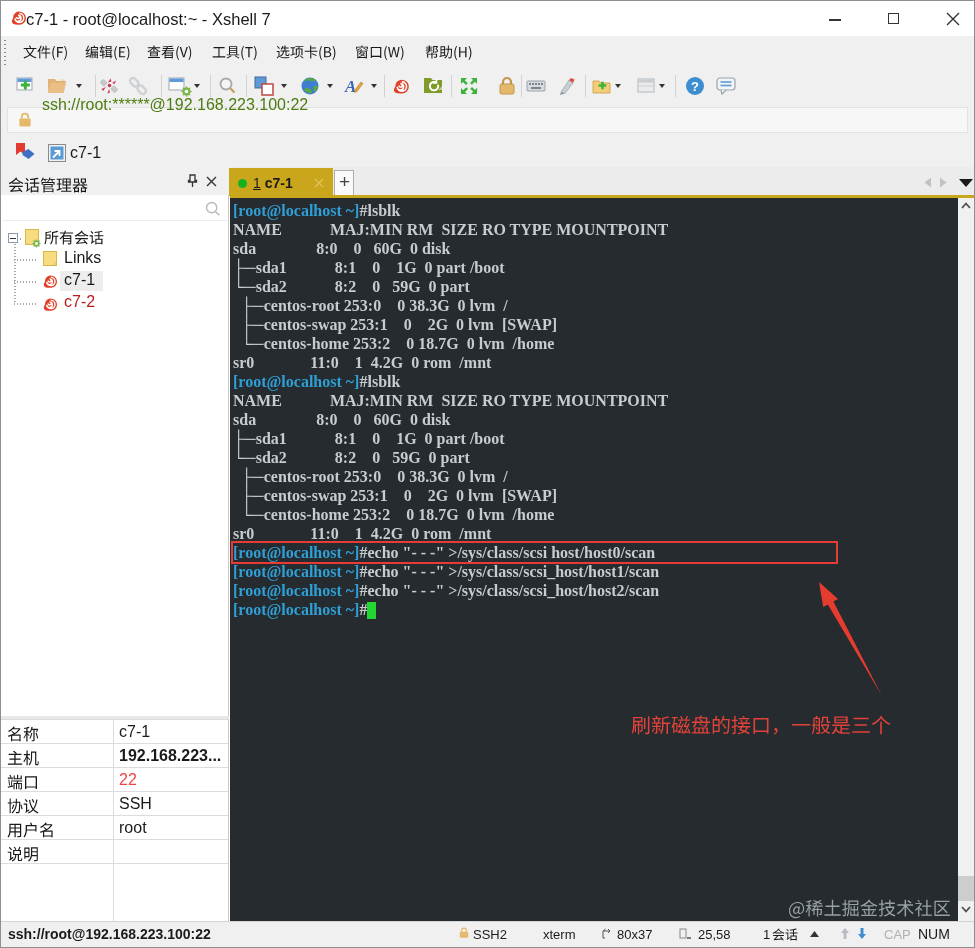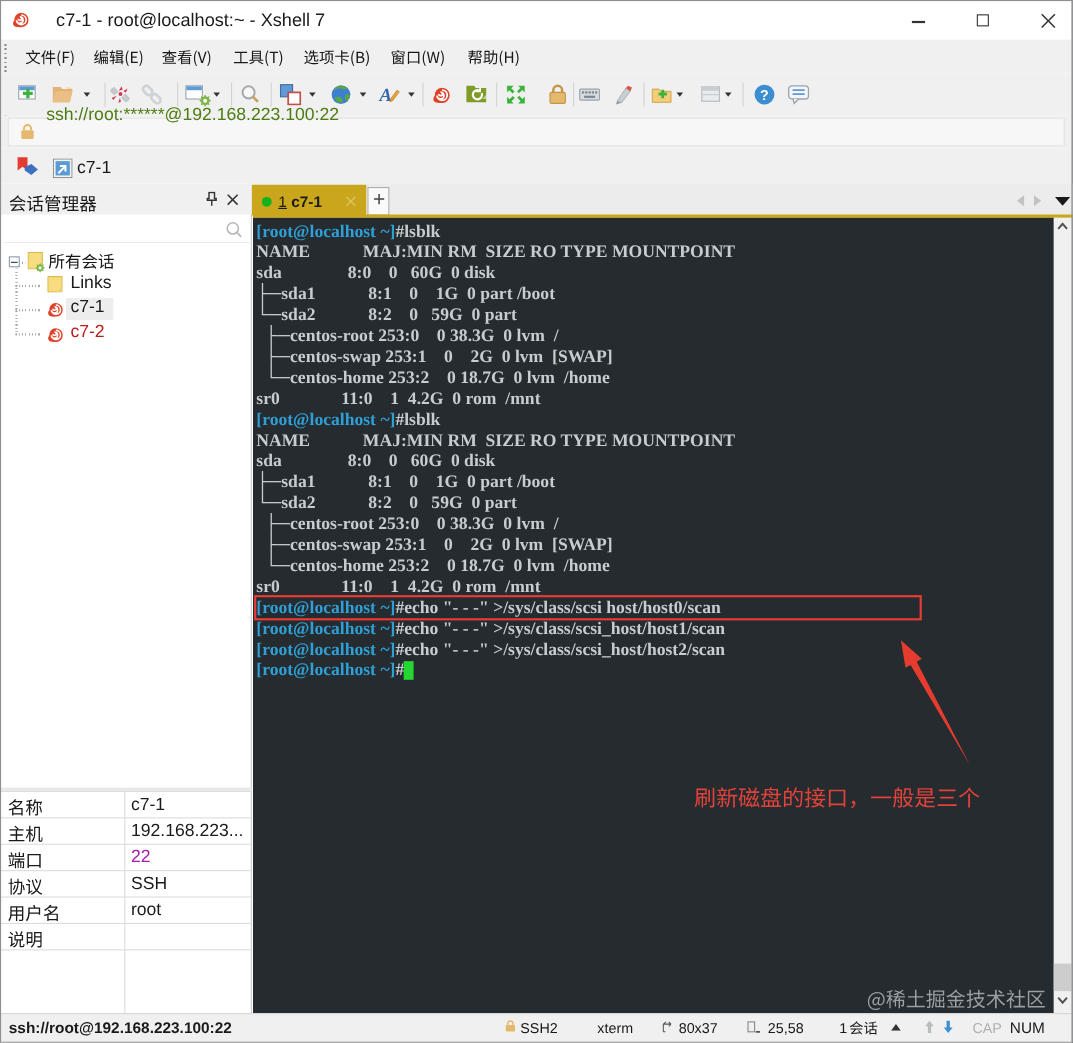--- a/index.html
+++ b/index.html
@@ -21,21 +21,21 @@
 #pre .p{color:#2f9fd6}
 .sep{position:absolute;width:1px;height:22px;background:#d2d2d2;top:75px}
 .dd{position:absolute;width:0;height:0;border-left:3.5px solid transparent;border-right:3.5px solid transparent;border-top:4px solid #333;top:84px}
 </style></head><body>
 <div id="frame"></div>
 <div id="titlebar"></div>
 <svg style="position:absolute;left:10px;top:9px" width="18" height="18" viewBox="0 0 18 18">
     <path d="M3.0 14.8 Q1.2 13 2.0 11.2 L3.2 9.0 Q2.9 7.0 4.3 5.0 A6.6 6.6 0 0 1 15.9 9 A6.4 6.4 0 0 1 9.3 15.7 Q5.4 15.9 3.0 14.8 Z" fill="#e04129"></path>
     <path d="M9.3 4.6 a4.4 4.4 0 1 1 -4.3 4.8 a3.0 3.0 0 1 0 3.0 -3.1 a1.6 1.6 0 1 1 -1.5 1.7" stroke="#fff" stroke-width="1.5" fill="none"></path>
   </svg>
-<div style="position:absolute;left:51px;top:10px;font-size:16.5px;color:#1a1a1a;white-space:pre;">c7-1 - root@localhost:~ - Xshell 7</div>
+<div style="position:absolute;left:26px;top:10px;font-size:16.5px;color:#1a1a1a;white-space:pre;">c7-1 - root@localhost:~ - Xshell 7</div>
 <div class="abs" style="left:829px;top:19px;width:12px;height:1.5px;background:#333"></div>
 <div class="abs" style="left:888px;top:13px;width:11px;height:11px;border:1.4px solid #333"></div>
 <svg class="abs" style="left:946px;top:12px" width="14" height="14" viewBox="0 0 14 14">
     <path d="M1 1 L13 13 M13 1 L1 13" stroke="#333" stroke-width="1.4"></path>
   </svg>
 <div id="menubar"></div>
 <svg style="position:absolute;left:23px;top:45.2px" width="47" height="20" viewBox="0 0 47 20">
     <path d="M5.9 0.8C6.3 1.5 6.8 2.4 7.0 3.0L8.1 2.6C7.9 2.0 7.4 1.1 7.0 0.5ZM0.7 3.0V4.1H2.9C3.7 6.2 4.8 8.0 6.3 9.5C4.7 10.8 2.8 11.8 0.5 12.4C0.7 12.7 1.1 13.2 1.2 13.4C3.5 12.7 5.4 11.6 7.0 10.3C8.6 11.7 10.5 12.7 12.8 13.3C13.0 13.0 13.3 12.6 13.5 12.4C11.3 11.8 9.4 10.8 7.8 9.5C9.3 8.1 10.3 6.3 11.1 4.1H13.4V3.0ZM7.1 8.8C5.7 7.4 4.7 5.9 4.0 4.1H10.0C9.3 6.0 8.3 7.5 7.1 8.8Z M18.4 7.5V8.6H22.5V13.4H23.5V8.6H27.3V7.5H23.5V4.5H26.7V3.4H23.5V0.7H22.5V3.4H20.6C20.8 2.8 20.9 2.1 21.1 1.5L20.0 1.3C19.7 3.1 19.1 4.9 18.3 6.1C18.6 6.2 19.0 6.4 19.2 6.6C19.6 6.0 19.9 5.3 20.2 4.5H22.5V7.5ZM17.8 0.6C17.0 2.7 15.8 4.8 14.4 6.2C14.6 6.4 14.9 7.0 15.1 7.2C15.5 6.8 15.9 6.2 16.3 5.6V13.4H17.3V4.0C17.9 3.0 18.4 1.9 18.7 0.9Z M31.3 15.1 32.1 14.7C30.9 12.7 30.4 10.3 30.4 8.0C30.4 5.6 30.9 3.2 32.1 1.2L31.3 0.9C30.1 3.0 29.3 5.2 29.3 8.0C29.3 10.7 30.1 13.0 31.3 15.1Z M34.1 12.3H35.4V7.7H39.4V6.6H35.4V3.2H40.1V2.1H34.1Z M41.8 15.1C43.1 13.0 43.9 10.7 43.9 8.0C43.9 5.2 43.1 3.0 41.8 0.9L41.0 1.2C42.3 3.2 42.9 5.6 42.9 8.0C42.9 10.3 42.3 12.7 41.0 14.7Z" fill="#1a1a1a"></path>
   </svg>
 <svg style="position:absolute;left:85px;top:45.2px" width="47" height="20" viewBox="0 0 47 20">
@@ -264,26 +264,26 @@
 <div class="abs" style="left:1px;top:716px;width:228px;height:3px;background:#e8e8e8"></div>
 <div class="abs" style="left:1px;top:719px;width:227px;height:24px;border-top:1px solid #dcdcdc"></div>
 <svg style="position:absolute;left:7px;top:726.2px" width="34" height="22" viewBox="0 0 34 22">
     <path d="M4.2 5.6C5.0 6.2 6.0 6.9 6.7 7.6C4.8 8.6 2.7 9.3 0.8 9.7C1.0 10.0 1.3 10.5 1.4 10.8C2.3 10.6 3.2 10.4 4.0 10.0V15.3H5.2V14.5H12.4V15.3H13.6V8.6H7.2C9.9 7.2 12.2 5.2 13.5 2.7L12.7 2.2L12.5 2.2H6.8C7.2 1.8 7.6 1.3 7.9 0.9L6.5 0.6C5.6 2.1 3.7 3.9 1.1 5.1C1.4 5.3 1.8 5.8 2.0 6.1C3.5 5.3 4.7 4.3 5.8 3.3H11.7C10.8 4.8 9.4 6.0 7.8 7.0C7.0 6.3 6.0 5.5 5.1 4.9ZM12.4 13.4H5.2V9.7H12.4Z M24.2 6.9C23.8 8.9 23.2 10.9 22.3 12.2C22.5 12.3 23.0 12.6 23.2 12.8C24.2 11.4 24.9 9.3 25.3 7.1ZM28.5 7.0C29.2 8.8 29.9 11.1 30.1 12.6L31.2 12.3C31.0 10.8 30.3 8.5 29.6 6.7ZM24.5 0.7C24.1 2.7 23.5 4.8 22.5 6.1V5.2H20.5V2.4C21.2 2.2 22.0 2.0 22.5 1.7L21.8 0.8C20.7 1.3 18.7 1.8 17.0 2.0C17.1 2.3 17.3 2.7 17.3 3.0C18.0 2.9 18.7 2.8 19.3 2.6V5.2H16.9V6.4H19.2C18.6 8.2 17.5 10.3 16.5 11.4C16.7 11.7 17.0 12.1 17.1 12.4C17.9 11.5 18.7 9.9 19.3 8.3V15.4H20.5V8.2C21.0 8.9 21.6 9.8 21.8 10.2L22.5 9.3C22.2 8.9 20.9 7.4 20.5 7.0V6.4H22.4L22.3 6.4C22.6 6.6 23.1 6.9 23.3 7.1C23.9 6.2 24.4 5.1 24.8 3.9H26.4V13.9C26.4 14.1 26.4 14.2 26.2 14.2C26.0 14.2 25.3 14.2 24.5 14.2C24.7 14.5 24.9 15.0 24.9 15.3C25.9 15.3 26.6 15.3 27.1 15.1C27.5 14.9 27.6 14.6 27.6 13.9V3.9H29.8C29.6 4.5 29.2 5.1 29.0 5.7L30.0 5.9C30.5 5.0 30.9 3.9 31.3 2.9L30.5 2.7L30.4 2.8H25.2C25.4 2.2 25.5 1.5 25.7 0.9Z" fill="#1a1a1a"></path>
   </svg>
 <div style="position:absolute;left:119px;top:723px;font-size:16px;color:#1a1a1a;white-space:pre;">c7-1</div>
 <div class="abs" style="left:1px;top:743px;width:227px;height:24px;border-top:1px solid #dcdcdc"></div>
 <svg style="position:absolute;left:7px;top:750.2px" width="34" height="22" viewBox="0 0 34 22">
     <path d="M6.0 1.4C7.0 2.1 8.1 3.1 8.7 3.8H1.6V5.0H7.3V8.5H2.4V9.7H7.3V13.6H0.9V14.8H15.2V13.6H8.6V9.7H13.7V8.5H8.6V5.0H14.4V3.8H9.2L9.9 3.3C9.3 2.5 8.0 1.4 7.0 0.7Z M24.0 1.6V6.7C24.0 9.2 23.7 12.4 21.6 14.6C21.9 14.7 22.3 15.1 22.5 15.4C24.8 13.0 25.1 9.4 25.1 6.7V2.7H28.1V13.0C28.1 14.4 28.2 14.7 28.5 14.9C28.8 15.1 29.1 15.2 29.4 15.2C29.6 15.2 30.0 15.2 30.2 15.2C30.6 15.2 30.9 15.1 31.1 15.0C31.3 14.8 31.5 14.5 31.5 14.1C31.6 13.7 31.7 12.5 31.7 11.6C31.4 11.5 31.0 11.3 30.8 11.1C30.7 12.1 30.7 13.0 30.7 13.4C30.7 13.7 30.6 13.9 30.5 14.0C30.4 14.0 30.3 14.1 30.2 14.1C30.0 14.1 29.8 14.1 29.7 14.1C29.6 14.1 29.5 14.0 29.4 14.0C29.4 13.9 29.3 13.6 29.3 13.1V1.6ZM19.5 0.6V4.1H16.8V5.2H19.3C18.8 7.4 17.6 9.9 16.4 11.3C16.6 11.6 16.9 12.0 17.1 12.4C18.0 11.3 18.8 9.5 19.5 7.6V15.3H20.7V8.0C21.3 8.8 22.0 9.8 22.4 10.3L23.1 9.3C22.7 8.9 21.2 7.2 20.7 6.7V5.2H23.0V4.1H20.7V0.6Z" fill="#1a1a1a"></path>
   </svg>
-<div style="position:absolute;left:119px;top:747px;font-size:16px;color:#1a1a1a;white-space:pre;">192.168.223...</div>
+<div style="position:absolute;left:119px;top:747px;font-size:16px;color:#1a1a1a;white-space:pre;font-weight:bold;">192.168.223...</div>
 <div class="abs" style="left:1px;top:767px;width:227px;height:24px;border-top:1px solid #dcdcdc"></div>
 <svg style="position:absolute;left:7px;top:774.2px" width="34" height="22" viewBox="0 0 34 22">
     <path d="M0.8 3.6V4.8H6.2V3.6ZM1.3 5.7C1.7 7.5 2.0 9.9 2.0 11.4L3.0 11.3C2.9 9.7 2.6 7.4 2.2 5.5ZM2.4 1.1C2.8 1.9 3.3 2.9 3.5 3.5L4.5 3.1C4.3 2.5 3.9 1.5 3.4 0.8ZM6.5 9.0V15.3H7.6V10.0H9.0V15.2H10.0V10.0H11.4V15.2H12.4V10.0H13.9V14.2C13.9 14.4 13.8 14.4 13.7 14.4C13.6 14.4 13.2 14.4 12.7 14.4C12.8 14.7 13.0 15.1 13.1 15.4C13.8 15.4 14.2 15.4 14.5 15.2C14.9 15.0 14.9 14.8 14.9 14.3V9.0H10.8L11.3 7.5H15.3V6.4H6.0V7.5H9.9C9.8 8.0 9.7 8.5 9.6 9.0ZM6.7 1.4V5.2H14.8V1.4H13.6V4.2H11.2V0.7H10.0V4.2H7.8V1.4ZM4.6 5.4C4.4 7.3 4.1 10.1 3.7 11.9C2.6 12.2 1.5 12.4 0.7 12.6L1.0 13.8C2.5 13.4 4.4 12.9 6.3 12.4L6.2 11.3L4.6 11.7C5.0 10.0 5.4 7.5 5.7 5.6Z M18.0 2.3V15.0H19.3V13.6H28.7V14.9H30.0V2.3ZM19.3 12.4V3.5H28.7V12.4Z" fill="#1a1a1a"></path>
   </svg>
-<div style="position:absolute;left:119px;top:771px;font-size:16px;color:#a21caf;white-space:pre;">22</div>
+<div style="position:absolute;left:119px;top:771px;font-size:16px;color:#ef4444;white-space:pre;">22</div>
 <div class="abs" style="left:1px;top:791px;width:227px;height:24px;border-top:1px solid #dcdcdc"></div>
 <svg style="position:absolute;left:7px;top:798.2px" width="34" height="22" viewBox="0 0 34 22">
     <path d="M6.2 6.5C5.9 8.0 5.4 9.5 4.7 10.6C4.9 10.7 5.4 11.0 5.6 11.2C6.3 10.1 6.9 8.4 7.3 6.7ZM13.4 6.8C13.9 8.2 14.3 10.2 14.4 11.3L15.6 11.0C15.4 9.9 14.9 8.0 14.4 6.5ZM2.6 0.6V4.4H0.8V5.5H2.6V15.3H3.7V5.5H5.4V4.4H3.7V0.6ZM8.8 0.8V3.6V3.7H5.9V4.8H8.8C8.7 7.9 8.0 11.7 4.5 14.6C4.8 14.8 5.2 15.1 5.4 15.4C9.1 12.3 9.8 8.2 9.9 4.8H12.1C12.0 11.1 11.8 13.3 11.4 13.8C11.2 14.0 11.1 14.1 10.8 14.1C10.4 14.1 9.6 14.1 8.7 14.0C8.9 14.3 9.0 14.8 9.0 15.2C9.9 15.2 10.8 15.2 11.2 15.2C11.8 15.1 12.1 15.0 12.4 14.5C13.0 13.8 13.1 11.4 13.3 4.3C13.3 4.1 13.3 3.7 13.3 3.7H9.9V3.6V0.8Z M24.7 1.4C25.3 2.5 26.0 3.9 26.2 4.8L27.3 4.3C27.1 3.4 26.4 2.0 25.7 1.0ZM17.8 1.7C18.5 2.5 19.4 3.6 19.8 4.2L20.7 3.5C20.3 2.8 19.4 1.8 18.7 1.1ZM29.3 1.6C28.8 5.0 28.0 8.0 26.2 10.4C24.6 8.1 23.6 5.2 23.1 1.8L21.9 2.0C22.6 5.8 23.7 9.0 25.4 11.4C24.3 12.6 22.8 13.7 21.0 14.5C21.2 14.7 21.5 15.2 21.7 15.5C23.6 14.6 25.0 13.6 26.2 12.3C27.4 13.6 28.9 14.7 30.8 15.4C30.9 15.1 31.3 14.6 31.6 14.4C29.7 13.7 28.2 12.7 27.0 11.3C28.9 8.7 29.9 5.5 30.5 1.8ZM16.7 5.6V6.8H19.0V12.5C19.0 13.3 18.6 13.8 18.3 14.1C18.5 14.3 18.9 14.7 19.0 14.9C19.2 14.6 19.7 14.3 22.5 12.3C22.4 12.1 22.2 11.6 22.1 11.3L20.2 12.6V5.6Z" fill="#1a1a1a"></path>
   </svg>
 <div style="position:absolute;left:119px;top:795px;font-size:16px;color:#1a1a1a;white-space:pre;">SSH</div>
 <div class="abs" style="left:1px;top:815px;width:227px;height:24px;border-top:1px solid #dcdcdc"></div>
 <svg style="position:absolute;left:7px;top:822.2px" width="50" height="22" viewBox="0 0 50 22">
     <path d="M2.4 1.8V7.6C2.4 9.8 2.3 12.7 0.5 14.7C0.8 14.8 1.3 15.2 1.4 15.4C2.7 14.1 3.2 12.2 3.5 10.4H7.5V15.2H8.7V10.4H13.0V13.7C13.0 14.0 12.9 14.1 12.6 14.1C12.3 14.1 11.2 14.2 10.1 14.1C10.2 14.4 10.4 15.0 10.5 15.3C12.0 15.3 12.9 15.3 13.5 15.1C14.0 14.9 14.2 14.5 14.2 13.7V1.8ZM3.6 2.9H7.5V5.5H3.6ZM13.0 2.9V5.5H8.7V2.9ZM3.6 6.6H7.5V9.3H3.6C3.6 8.7 3.6 8.1 3.6 7.6ZM13.0 6.6V9.3H8.7V6.6Z M20.0 4.2H28.3V7.5H19.9L20.0 6.6ZM23.1 0.9C23.4 1.6 23.7 2.5 23.9 3.1H18.7V6.6C18.7 9.0 18.5 12.4 16.5 14.7C16.8 14.9 17.4 15.2 17.6 15.5C19.2 13.5 19.7 10.9 19.9 8.6H28.3V9.6H29.5V3.1H24.4L25.2 2.9C25.0 2.3 24.6 1.3 24.2 0.6Z M36.2 5.6C37.0 6.2 38.0 6.9 38.7 7.6C36.8 8.6 34.7 9.3 32.8 9.7C33.0 10.0 33.3 10.5 33.4 10.8C34.3 10.6 35.2 10.4 36.0 10.0V15.3H37.2V14.5H44.4V15.3H45.6V8.6H39.2C41.9 7.2 44.2 5.2 45.5 2.7L44.7 2.2L44.5 2.2H38.8C39.2 1.8 39.6 1.3 39.9 0.9L38.5 0.6C37.6 2.1 35.7 3.9 33.1 5.1C33.4 5.3 33.8 5.8 34.0 6.1C35.5 5.3 36.7 4.3 37.8 3.3H43.7C42.8 4.8 41.4 6.0 39.8 7.0C39.0 6.3 38.0 5.5 37.1 4.9ZM44.4 13.4H37.2V9.7H44.4Z" fill="#1a1a1a"></path>
   </svg>
 <div style="position:absolute;left:119px;top:819px;font-size:16px;color:#1a1a1a;white-space:pre;text-align:center;">root</div>

